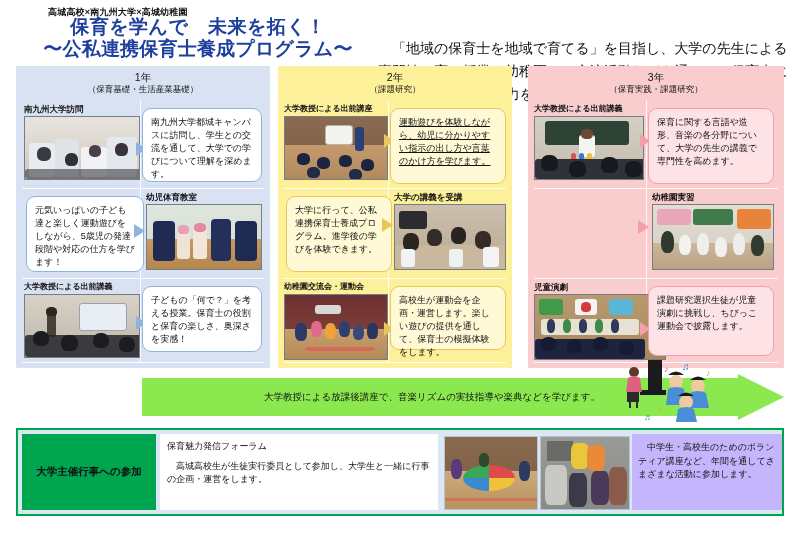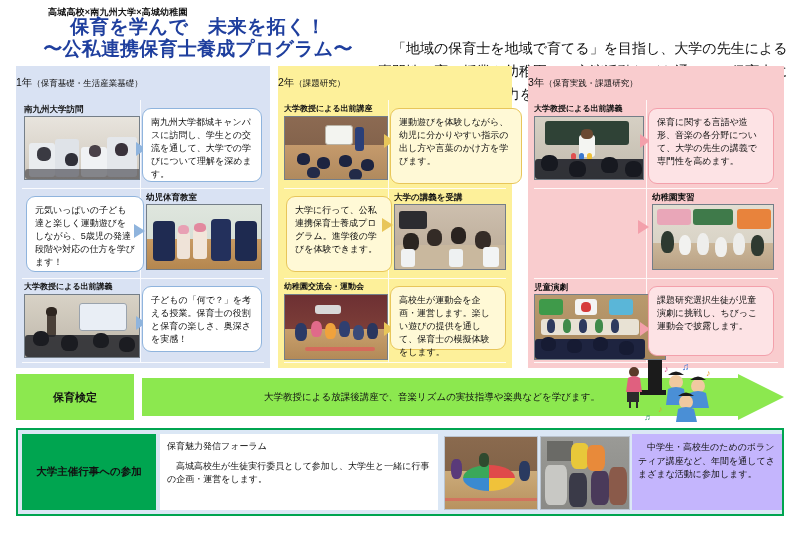--- a/index.html
+++ b/index.html
@@ -33,22 +33,22 @@
   .hdr-desc .ind{display:block;text-indent:1em;}
 
   
   .grid{position:absolute;left:16px;top:66px;width:768px;height:302px;}
   .col{position:absolute;top:0;height:302px;}
   .col.y1{left:0;width:254px;background:#d9e2f3;}
   .col.y2{left:262px;width:234px;background:#fdf09a;}
   .col.y3{left:512px;width:256px;background:#f9ccce;}
 
   .col-head{
-    height:34px;display:flex;
-    align-items:center;justify-content:flex-start;line-height:1.25;
+    height:34px;display:flex;flex-direction:column;
+    align-items:center;justify-content:center;line-height:1.25;
   }
   .col-head .yr{font-size:10.5px;color:#111;}
   .col-head .sub{font-size:8.5px;color:#111;}
 
   .col-body{position:relative;height:268px;}
   .sep{position:absolute;left:6px;right:6px;height:1px;background:#ffffff;opacity:.85;}
   .vsep{position:absolute;top:0;bottom:0;width:1px;background:#ffffff;opacity:.85;}
 
   
   .cell{position:absolute;}
@@ -225,21 +225,21 @@
             <div class="blobr" style="left:70px;top:10px;width:9px;height:24px;background:#2a3f78;"></div>
             <div class="blob" style="left:12px;top:36px;width:13px;height:12px;background:#1d2440;"></div>
             <div class="blob" style="left:32px;top:40px;width:13px;height:12px;background:#1d2440;"></div>
             <div class="blob" style="left:54px;top:38px;width:13px;height:12px;background:#1d2440;"></div>
             <div class="blob" style="left:76px;top:42px;width:13px;height:12px;background:#1d2440;"></div>
             <div class="blob" style="left:22px;top:50px;width:13px;height:11px;background:#222a48;"></div>
             <div class="blob" style="left:64px;top:52px;width:13px;height:11px;background:#222a48;"></div>
           </div>
           <div class="tail" style="left:100px;top:30px;border-top:7px solid transparent;border-bottom:7px solid transparent;border-left:10px solid #e8c65a;"></div>
         </div>
-        <div class="bub b2" style="left:112px;top:8px;width:132px;height:76px;">運動遊びを体験しながら、幼児に分かりやすい指示の出し方や言葉のかけ方を学びます。</div>
+        <div class="bub b2" style="left:112px;top:8px;width:116px;height:76px;text-decoration:underline;">運動遊びを体験しながら、幼児に分かりやすい指示の出し方や言葉のかけ方を学びます。</div>
 
         <div class="bub b2" style="left:8px;top:96px;width:106px;height:76px;">大学に行って、公私連携保育士養成プログラム。進学後の学びを体験できます。</div>
         <div class="cell" style="left:116px;top:92px;width:112px;">
           <div class="cap">大学の講義を受講</div>
           <div class="photo" style="height:64px;">
             <div class="sky" style="background:linear-gradient(#cdbfae,#b8a894);"></div>
             <div class="blobr" style="left:4px;top:6px;width:28px;height:18px;background:#2c2c30;"></div>
             <div class="blobr" style="left:0;top:40px;width:112px;height:24px;background:#c9b89e;"></div>
             <div class="blob" style="left:8px;top:28px;width:16px;height:18px;background:#2b2520;"></div>
             <div class="blob" style="left:32px;top:24px;width:15px;height:17px;background:#332b26;"></div>
@@ -344,21 +344,20 @@
             <div class="blob" style="left:84px;top:46px;width:15px;height:14px;background:#161b33;"></div>
           </div>
           <div class="tail" style="left:106px;top:40px;border-top:7px solid transparent;border-bottom:7px solid transparent;border-left:10px solid #f3a0ab;"></div>
         </div>
         <div class="bub b3" style="left:120px;top:186px;width:126px;height:70px;">課題研究選択生徒が児童演劇に挑戦し、ちびっこ運動会で披露します。</div>
       </div>
     </div>
   </div>
 
   <div class="band">
-    <div class="band-label">保育検定</div>
     <div class="band-arrow"></div>
     <div class="band-text">大学教授による放課後講座で、音楽リズムの実技指導や楽典などを学びます。</div>
     <svg class="band-art" viewBox="0 0 120 62">
       <rect x="28" y="0" width="14" height="34" fill="#1b1b1b"></rect>
       <rect x="20" y="30" width="26" height="5" fill="#1b1b1b"></rect>
       <ellipse cx="14" cy="12" rx="5" ry="5" fill="#5b3a2a"></ellipse>
       <path d="M8 18 q6 -4 12 0 l2 14 h-16 z" fill="#e0607f"></path>
       <rect x="7" y="32" width="12" height="10" fill="#2b2b2b"></rect>
       <rect x="9" y="41" width="2" height="7" fill="#2b2b2b"></rect>
       <rect x="16" y="41" width="2" height="7" fill="#2b2b2b"></rect>

